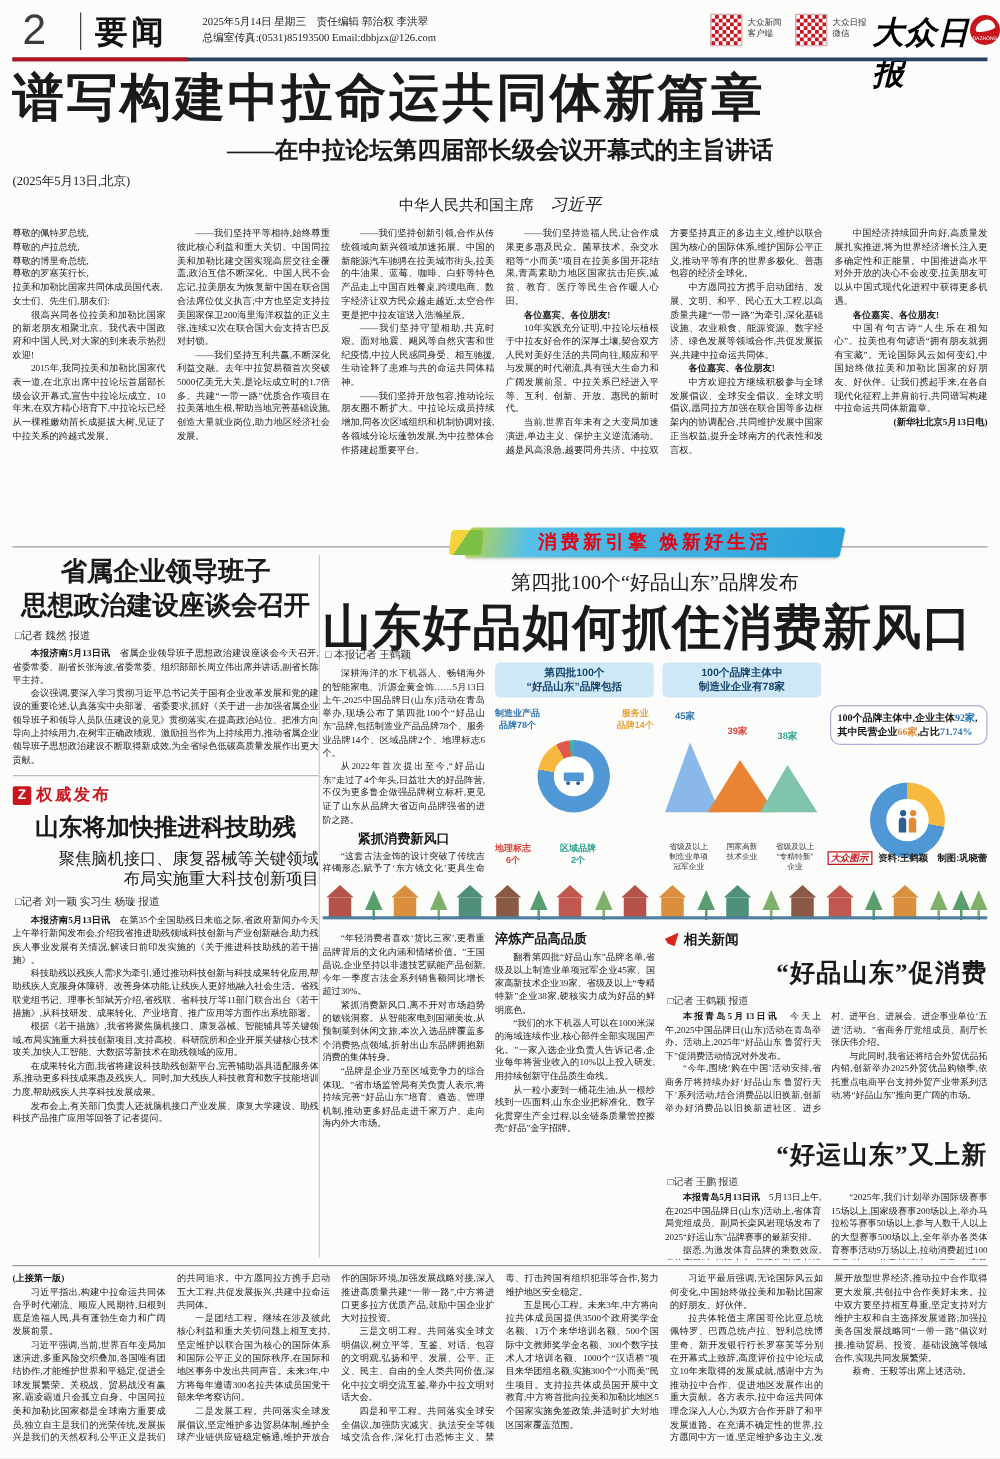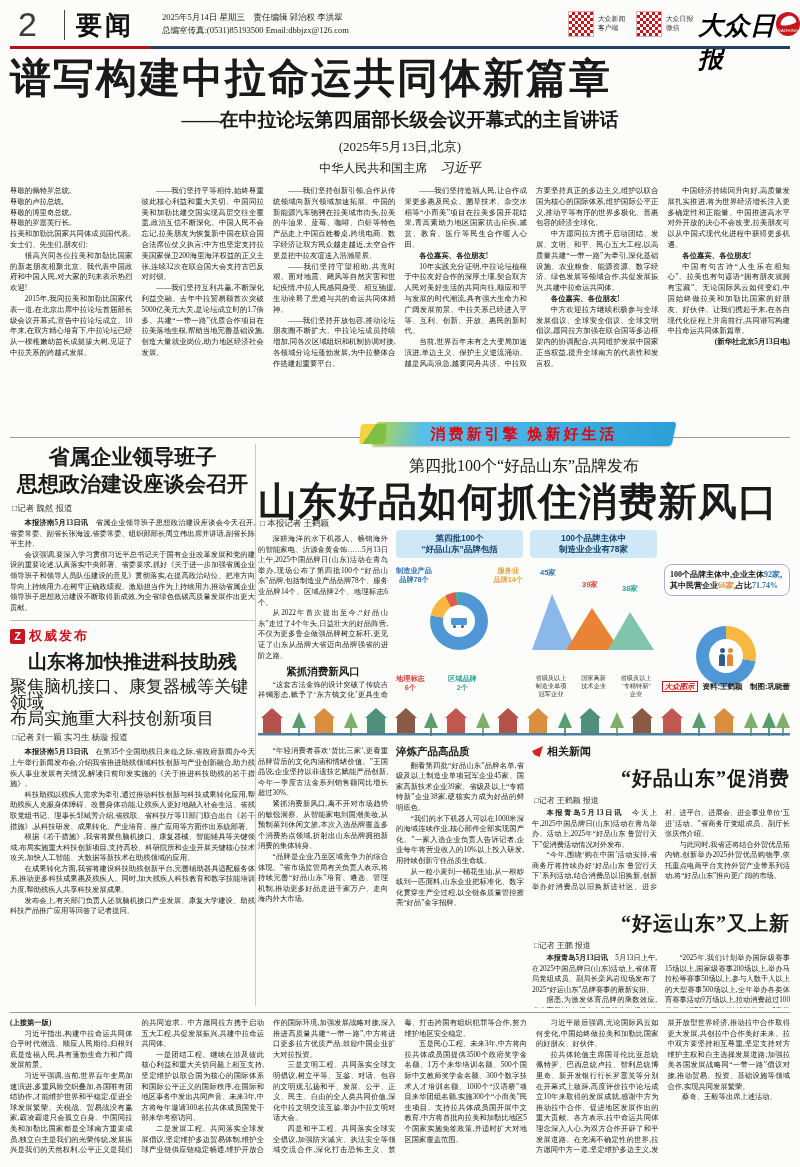--- a/index.html
+++ b/index.html
@@ -22,37 +22,37 @@
   .mast{position:absolute;left:688px;top:4px;font-size:25px;font-weight:900;font-style:italic;letter-spacing:1px;color:#000}
   .mlogo{position:absolute;left:766px;top:7px;width:24px;height:24px;border-radius:50%;background:#c8161e;overflow:hidden}
   .mlogo::before{content:"";position:absolute;left:4px;top:4px;width:16px;height:9px;background:#fff;border-radius:60% 40% 50% 50%/80% 80% 20% 20%;transform:rotate(-12deg)}
   .mlogo span{position:absolute;bottom:3px;left:0;right:0;text-align:center;font-size:4px;color:#fff;font-family:"Liberation Sans",sans-serif}
   .rule1{position:absolute;left:10px;right:10px;top:46px;height:3px;background:#24405e}
   .rulered{position:absolute;left:10px;width:140px;top:46px;height:3px;background:#b5121b;z-index:2}
   
   .sp{position:absolute;left:10px;right:10px;top:54px}
   .sp h1{text-align:left;font-size:41px;font-weight:900;letter-spacing:2px;line-height:48px}
   .ssub{text-align:center;font-size:19px;font-weight:700;margin-top:5px}
-  .sdate{text-align:center;font-size:13px;margin-top:5px}
+  .sdate{font-size:10px;margin-top:5px}
   .sauth{text-align:center;font-size:12px;margin-top:3px}
   .sauth .an{font-style:italic;font-weight:400;font-size:13.5px;margin-left:10px}
   .sbody{margin-top:9px;height:256px;column-count:6;column-gap:9px;font-size:7.4px;line-height:10.8px;text-align:justify;overflow:hidden}
   .hr{position:absolute;left:10px;right:10px;height:1px;background:#9a9a9a}
   
   .lcol{position:absolute;left:10px;top:444px;width:245px;height:562px;overflow:hidden}
   .zt{font-size:21px;font-weight:700;text-align:center;line-height:27px;white-space:pre-line}
   .by{font-size:8.5px;color:#333;margin:5px 0 3px 2px}
   .txt{font-size:7.3px;line-height:10.6px;text-align:justify}
   .ldiv{border-top:1px solid #bbb;margin:7px 0 6px}
   .badge{display:flex;align-items:center;gap:4px;margin-bottom:4px}
   .zbox{width:15px;height:15px;background:#c8161e;color:#fff;font-family:"Liberation Sans",sans-serif;
         font-weight:900;font-size:11px;display:flex;align-items:center;justify-content:center;border-radius:2px}
   .badge b{color:#c8161e;font-family:"Liberation Sans",sans-serif;font-size:13px;letter-spacing:2px}
   .kj{font-family:"Liberation Sans",sans-serif;font-weight:800;font-size:19px;text-align:center;margin:3px 0 4px}
-  .ks{font-size:17px;text-align:left;line-height:16px}
+  .ks{font-size:13px;text-align:right;line-height:16px}
   
   .rcol{position:absolute;left:258px;top:418px;width:532px;height:590px}
   .banner{position:absolute;left:50%;top:4px;transform:translateX(-50%) skew(-12deg);width:300px;height:24px;
           background:linear-gradient(90deg,#b8d44b 0,#57c0e8 16%,#2aa0d8 100%);border-radius:3px;box-shadow:0 1px 2px rgba(0,0,0,.25)}
   .banner::before{content:"";position:absolute;left:-14px;top:2px;width:26px;height:20px;
           background:linear-gradient(120deg,#f5d33f 0 40%,#7ebf45 40%);border-radius:3px;transform:skew(6deg)}
   .banner span{display:block;transform:skew(12deg);text-align:center;line-height:24px;color:#e60012;
           font-family:"Liberation Sans",sans-serif;font-weight:900;font-size:15px;letter-spacing:3px}
   .kick{position:absolute;top:38px;left:0;right:0;text-align:center;font-size:16px}
   .hp{position:absolute;top:57px;left:0;right:0;font-family:Liberation Serif, serif;

